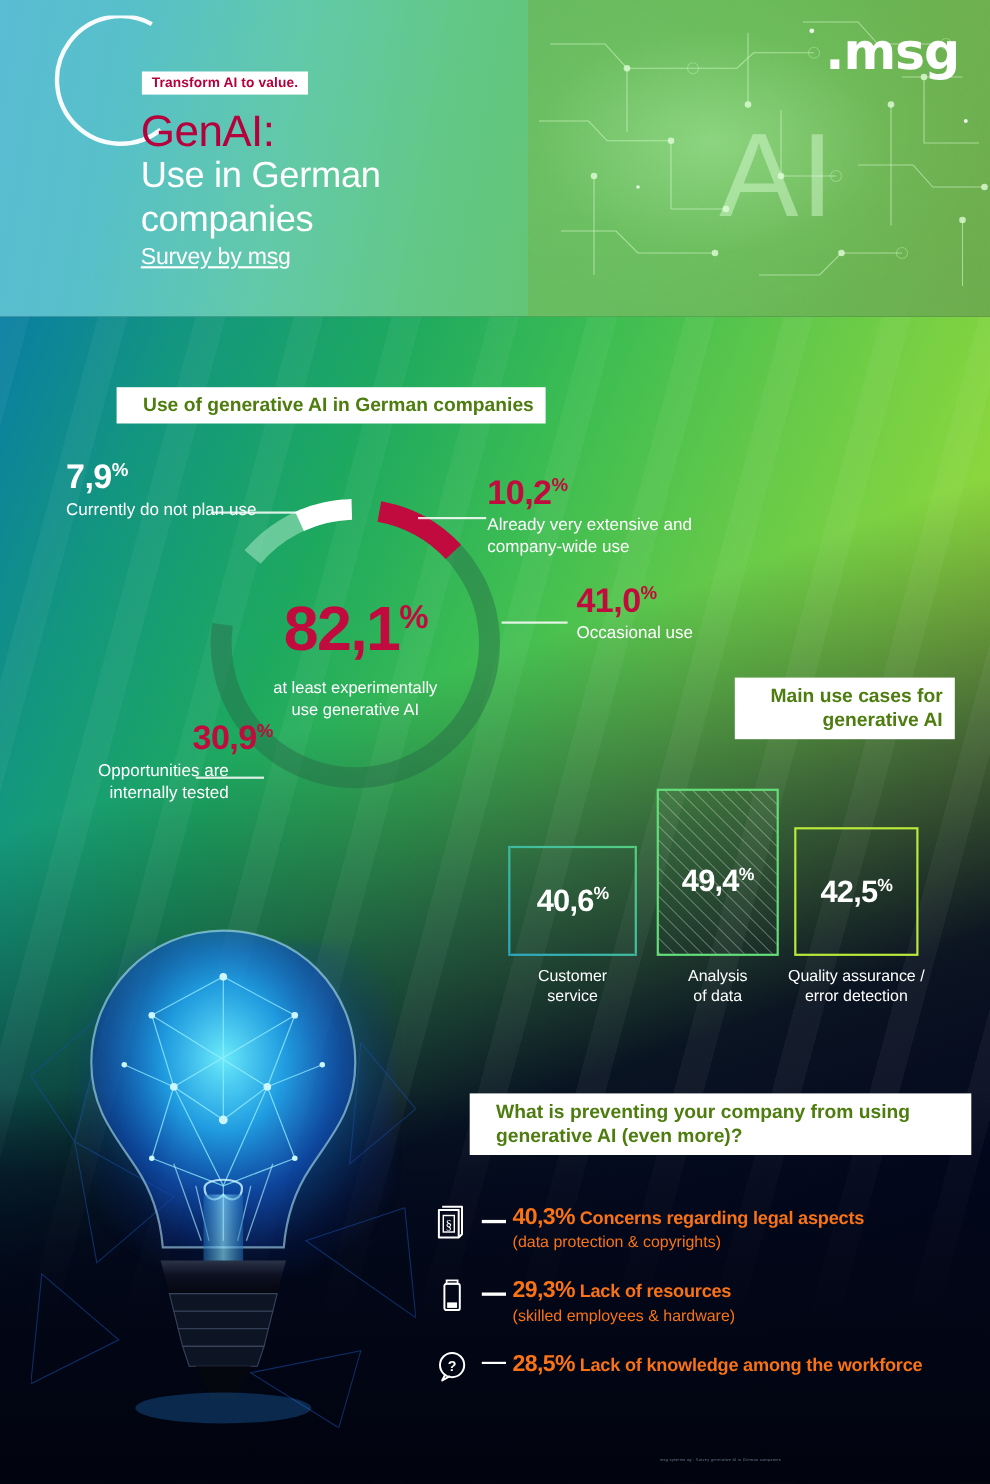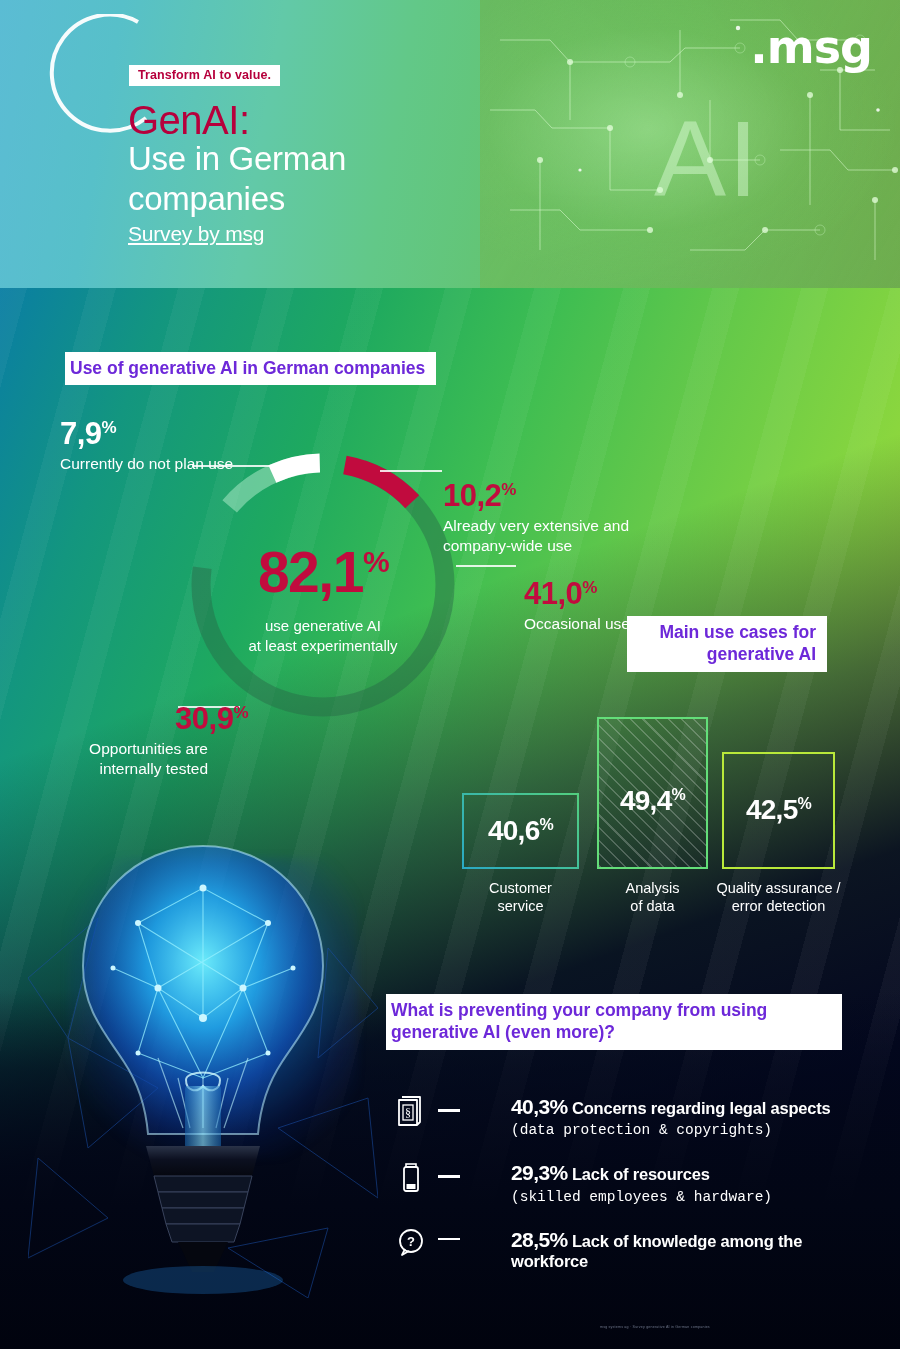--- a/index.html
+++ b/index.html
@@ -80,36 +80,36 @@
   .bulbwrap{ position:absolute; left:28px; top:828px; width:350px; height:470px; }
   .bulb-glow{
     position:absolute; left:40px; top:30px; width:290px; height:300px;
     background:radial-gradient(ellipse at 52% 45%, rgba(60,220,255,.55) 0%, rgba(20,120,230,.38) 38%, rgba(10,50,160,.18) 62%, rgba(0,0,0,0) 78%);
     filter:blur(4px);
   }
   .poly{ position:absolute; inset:0; }
 
   
   .sec-title{
-    position:absolute; background:#fff; color:#6d28d9;
-    font-weight:700; line-height:1.28; padding:5px 11px 6px 5px;
+    position:absolute; background:#fff; color:#4d7c0f;
+    font-weight:700; line-height:1.28; padding:5px 11px 6px 24px;margin-left:41px;
   }
   #title-usage{ left:65px; top:352px; font-size:17.5px; }
   #title-usecases{ left:627px; top:616px; font-size:17.5px; text-align:right; width:200px;}
   #title-barriers{ left:386px; top:994px; font-size:17.5px; width:456px; }
 
   
   .donut{ position:absolute; left:178px; top:440px; width:290px; height:290px; }
 
   .dlabel{ position:absolute; }
   .dnum{ font-size:31px; font-weight:700; line-height:1; letter-spacing:-.5px; }
   .dnum .pc{ font-size:17px; font-weight:700; vertical-align:super; }
   .dtxt{ font-size:15.5px; line-height:1.26; margin-top:5px; font-weight:400; }
   .white{ color:#ffffff; }
-  .crimson{ color:#c10b3e;margin-top:48px; }
+  .crimson{ color:#c10b3e; }
   .leader{ position:absolute; height:2px; background:rgba(255,255,255,.85); }
 
   #lbl-noplan{ left:60px; top:418px; width:175px; }
   #lbl-extensive{ left:443px; top:432px; width:245px; }
   #lbl-occasional{ left:524px; top:530px; width:220px; }
   #lbl-tested{ left:68px; top:655px; width:180px;text-align:right; }
 
   #lead-noplan{ left:192px; top:465px; width:78px; }
   #lead-extensive{ left:380px; top:470px; width:62px; }
   #lead-occasional{ left:456px; top:565px; width:60px; }
@@ -146,24 +146,24 @@
     position:absolute; inset:0;
     background:repeating-linear-gradient(45deg, rgba(255,255,255,.22) 0px, rgba(255,255,255,.22) 1.5px, rgba(255,255,255,0) 1.5px, rgba(255,255,255,0) 9px);
   }
 
   
   .barriers{ position:absolute; left:396px; top:1092px; width:470px; }
   .brow{ position:relative; display:flex; align-items:flex-start; margin-bottom:19px; }
   .bicon{ width:36px; flex:0 0 36px; padding-top:2px; }
   .bdash{ width:34px; flex:0 0 34px; padding-top:17px; }
   .bdash i{ display:block; width:22px; height:2.5px; background:#fff; margin:0 auto; }
-  .btext{ flex:1; color:#ffffff; padding-top:2px;margin-left:45px; }
+  .btext{ flex:1; color:#f97316; padding-top:2px; }
   .btext .l1{ font-size:16.5px; font-weight:700; line-height:1.2; letter-spacing:-.2px; }
   .btext .l1 .big{ font-size:21px; font-weight:700; letter-spacing:-.6px; }
-  .btext .l2{ font-size:14.5px; font-weight:400; line-height:1.25; margin-top:2px;font-family:Liberation Mono, monospace; }
+  .btext .l2{ font-size:14.5px; font-weight:400; line-height:1.25; margin-top:2px; }
 
   .finalprint{
     position:absolute; left:600px; top:1325px; width:240px;
     font-size:3.6px; color:rgba(190,200,225,.55); letter-spacing:.2px; white-space:nowrap;
     overflow:hidden;
   }
 </style>
 </head>
 <body>
 
@@ -305,22 +305,22 @@
       <circle cx="145" cy="145" r="122" fill="none" stroke="rgba(168,232,196,.55)" stroke-width="19" stroke-dasharray="96 671" stroke-dashoffset="-660" transform="rotate(-90 145 145)"></circle>
 
       <circle cx="145" cy="145" r="122" fill="none" stroke="#c10b3e" stroke-width="19" stroke-dasharray="78 689" stroke-dashoffset="-22" transform="rotate(-90 145 145)"></circle>
 
       <circle cx="145" cy="145" r="122" fill="none" stroke="#ffffff" stroke-width="19" stroke-dasharray="49 718" stroke-dashoffset="-714" transform="rotate(-90 145 145)"></circle>
     </svg>
     <div class="center-num">
       <span>82,1</span><span class="pc">%</span>
     </div>
     <div class="center-sub">
+      <div>at least experimentally</div>
       <div>use generative AI</div>
-      <div>at least experimentally</div>
     </div>
   </div>
 
   <div class="leader" id="lead-noplan"></div>
   <div class="leader" id="lead-extensive"></div>
   <div class="leader" id="lead-occasional"></div>
   <div class="leader" id="lead-tested"></div>
 
   <div class="dlabel" id="lbl-noplan">
     <div class="dnum white">
@@ -348,21 +348,21 @@
       <span>30,9</span><span class="pc">%</span>
     </div>
     <div class="dtxt white" style="width:140px;">Opportunities are internally tested</div>
   </div>
 
   <div class="sec-title" id="title-usecases">Main use cases for generative AI</div>
 
   <div class="bars">
 
     <div class="bar" style="left:7px; width:117px;">
-      <div class="box" style="height:76px; border-color:#35b7b0; border-image:linear-gradient(45deg,#2aa9c4,#52cf7f) 1;">
+      <div class="box" style="height:100px; border-color:#35b7b0; border-image:linear-gradient(45deg,#2aa9c4,#52cf7f) 1;">
         <div class="val">
           <span>40,6</span><span class="pc">%</span>
         </div>
       </div>
       <div class="cap">
         <div>Customer</div>
         <div>service</div>
       </div>
     </div>
 

